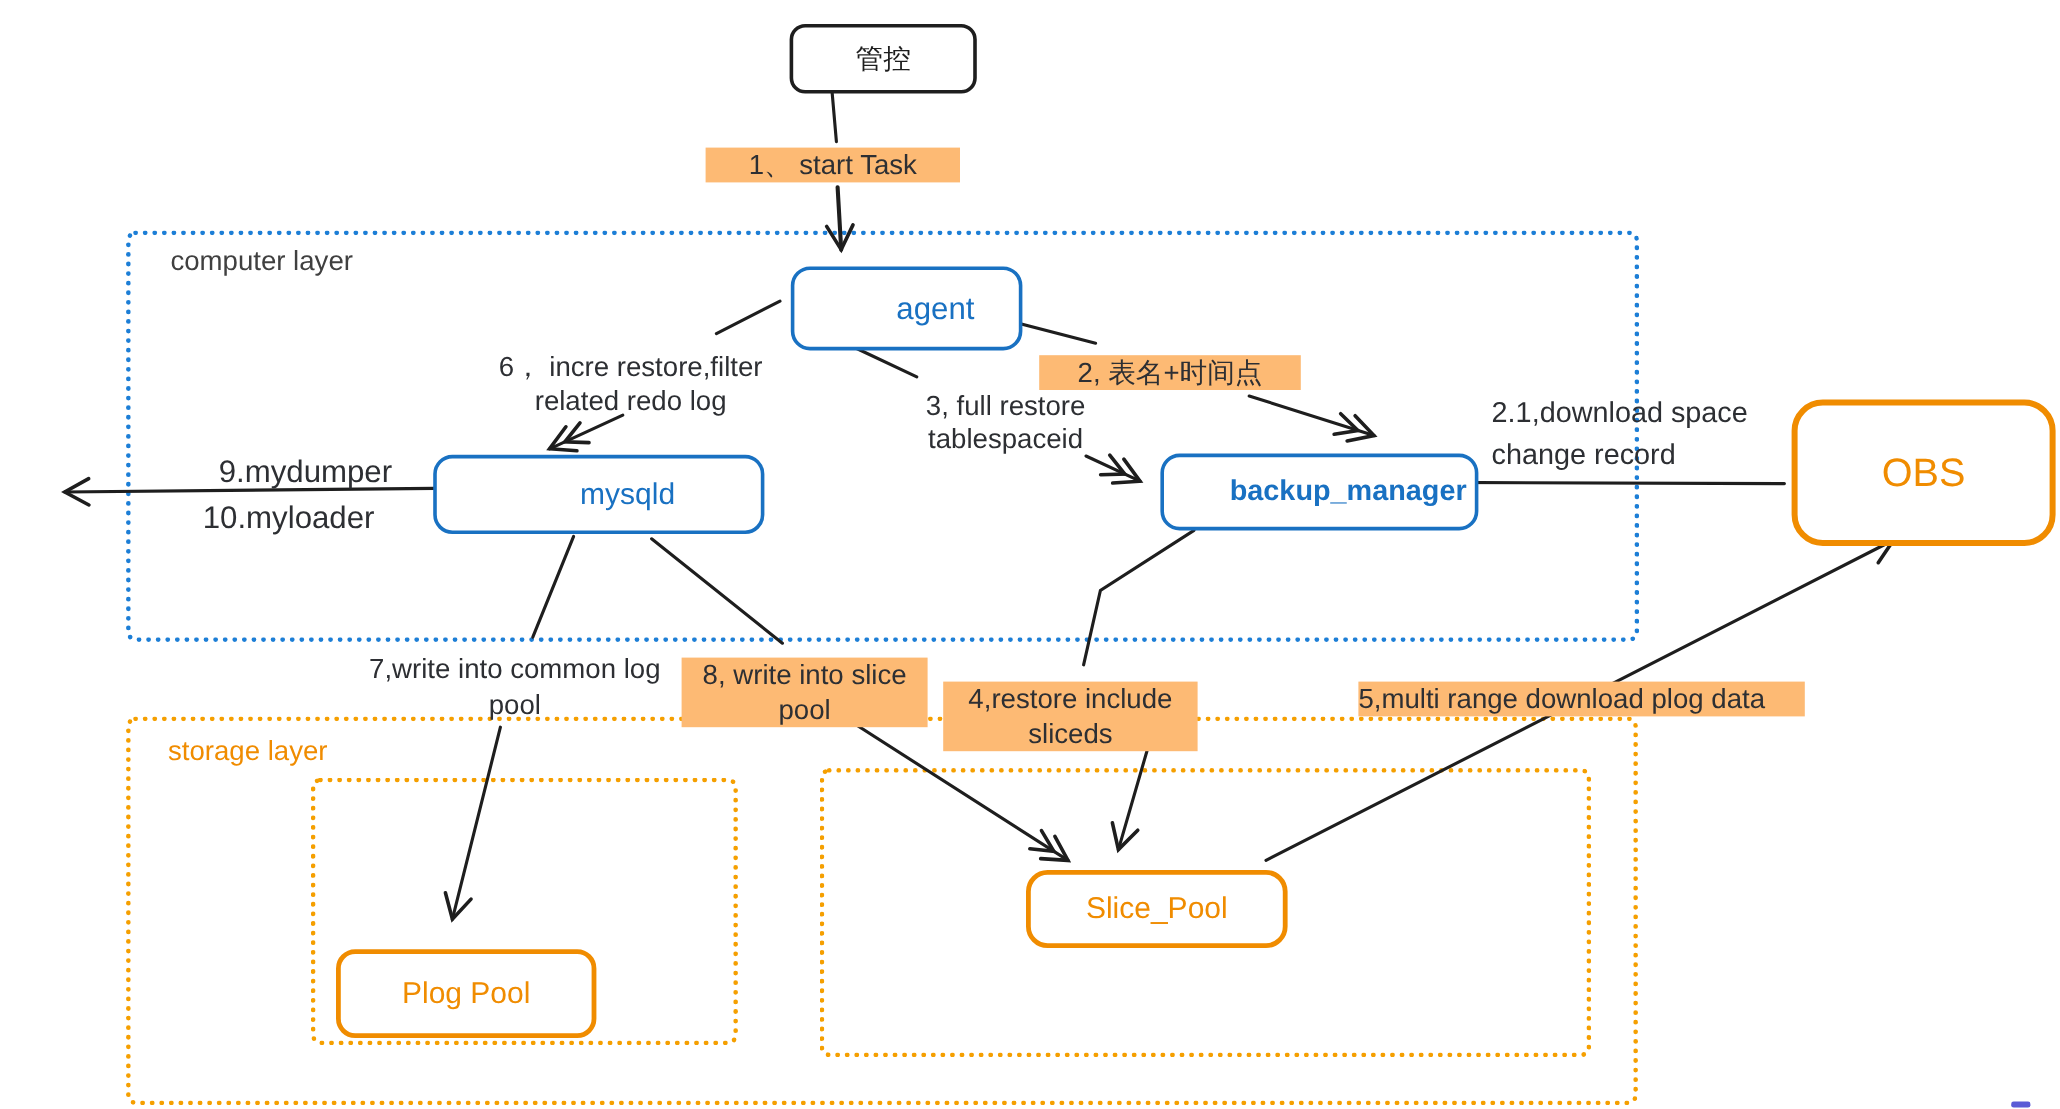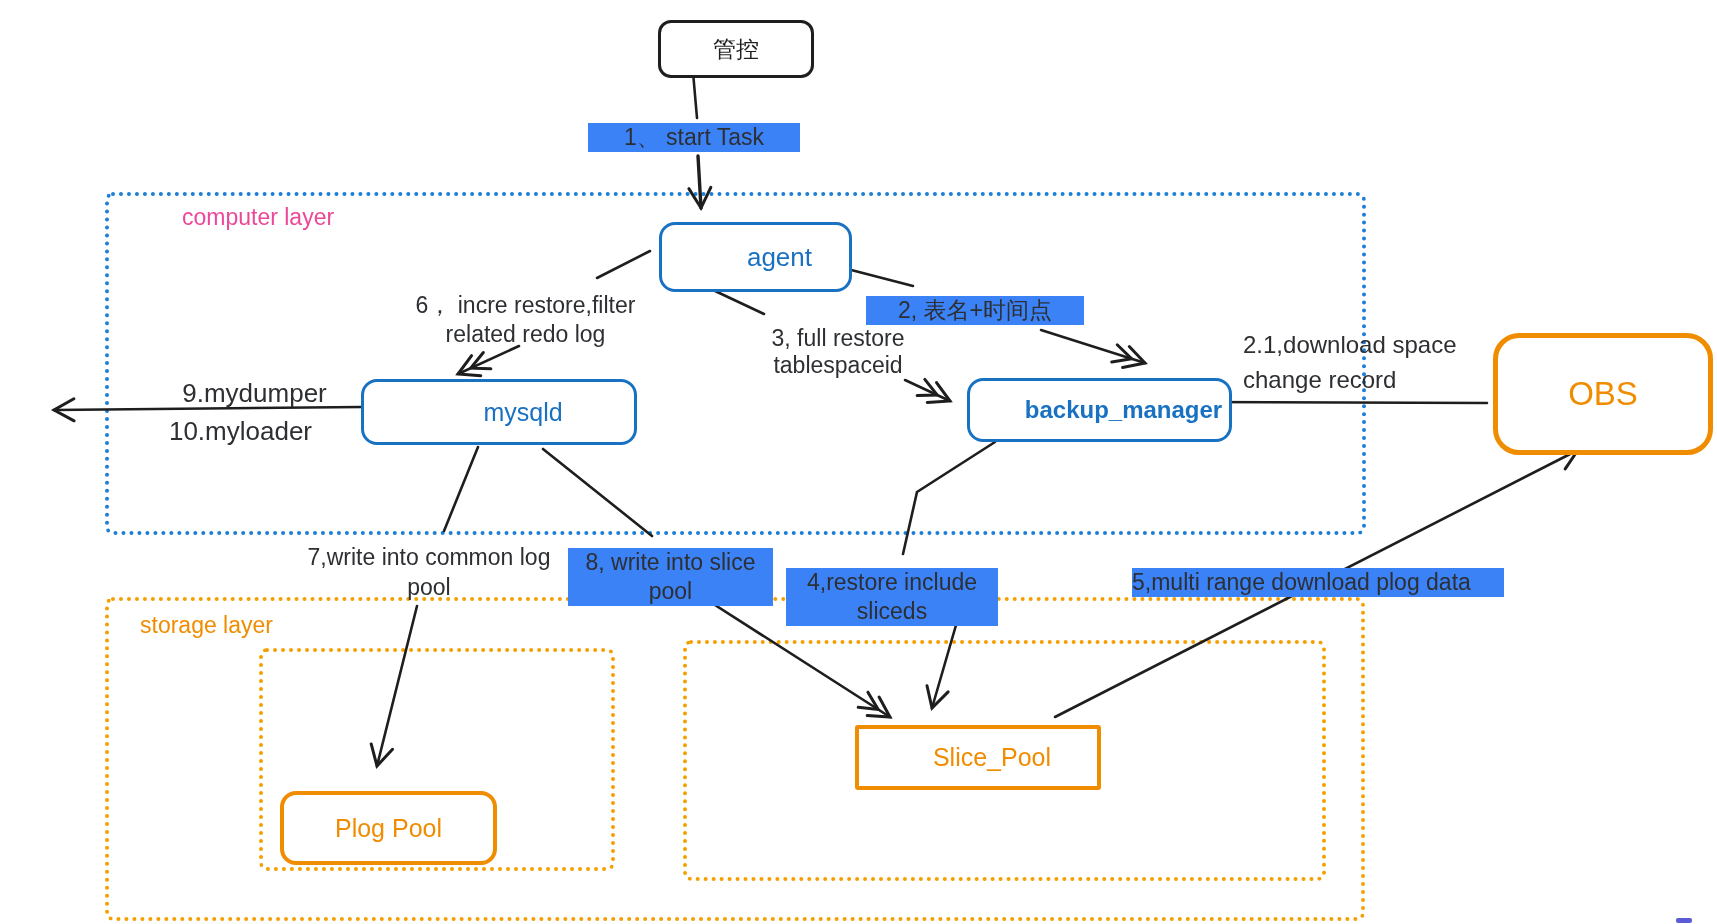--- a/index.html
+++ b/index.html
@@ -5,34 +5,34 @@
   html,body{margin:0;padding:0;background:#ffffff;}
   .canvas{
     position:relative;width:1717px;height:924px;overflow:hidden;
     font-family:"Liberation Sans",sans-serif;background:#ffffff;
   }
   svg.edges{position:absolute;left:0;top:0;z-index:1;}
   .layer{position:absolute;border-radius:8px;z-index:0;}
   .layer.blue{border:4px dotted #1c7ed6;}
   .layer.orange{border:4px dotted #f59f00;}
   .layer-label{position:absolute;font-size:23px;white-space:nowrap;}
-  .layer-label.blue{color:#ec4899;margin-left:40px;}
+  .layer-label.blue{color:#404040;}
   .layer-label.orange{color:#f08c00;}
   .node{
     position:absolute;display:flex;align-items:center;justify-content:center;
     background:#ffffff;border-radius:16px;z-index:3;white-space:nowrap;
   }
   .node.black{border:3.5px solid #1e1e1e;color:#1e1e1e;font-size:23px;}
   .node.blue{border:3px solid #1971c2;color:#1971c2;padding-left:48px;}
   .node.orange{border:4px solid #f08c00;color:#f08c00;}
   .elabel{
     position:absolute;z-index:2;color:#2d2f33;font-size:23px;
     text-align:center;line-height:29px;
   }
-  .elabel.bg{background:#3b82f6;}
+  .elabel.bg{background:#fdba74;}
   .elabel.left{text-align:left;}
   .cursor-mark{position:absolute;width:16px;height:5px;background:#5b5bd6;border-radius:2px;z-index:4;}
 </style>
 </head>
 <body>
 
 <div class="canvas">
 
   <div class="layer blue" style="left:105px;top:192px;width:1253px;height:335px;">
     <span class="layer-label blue" style="left:33px;top:8px;">computer layer</span>
@@ -133,21 +133,21 @@
   </div>
 
   <div class="node blue" style="left:967px;top:378px;width:211px;height:58px;font-size:24px;font-weight:bold;">
     <span>backup_manager</span>
   </div>
 
   <div class="node orange" style="left:1493px;top:333px;width:210px;height:112px;border-width:5px;border-radius:26px;font-size:33px;">
     <span>OBS</span>
   </div>
 
-  <div class="node orange" style="left:855px;top:725px;width:210px;height:57px;font-size:25px;border-radius:3px;padding-left:28px;">
+  <div class="node orange" style="left:855px;top:725px;width:210px;height:57px;font-size:25px;border-radius:18px;">
     <span>Slice_Pool</span>
   </div>
 
   <div class="node orange" style="left:280px;top:779px;width:209px;height:66px;font-size:25px;margin-top:12px;">
     <span>Plog Pool</span>
   </div>
 
   <div class="cursor-mark" style="left:1676px;top:918px;"></div>
 
 </div>

